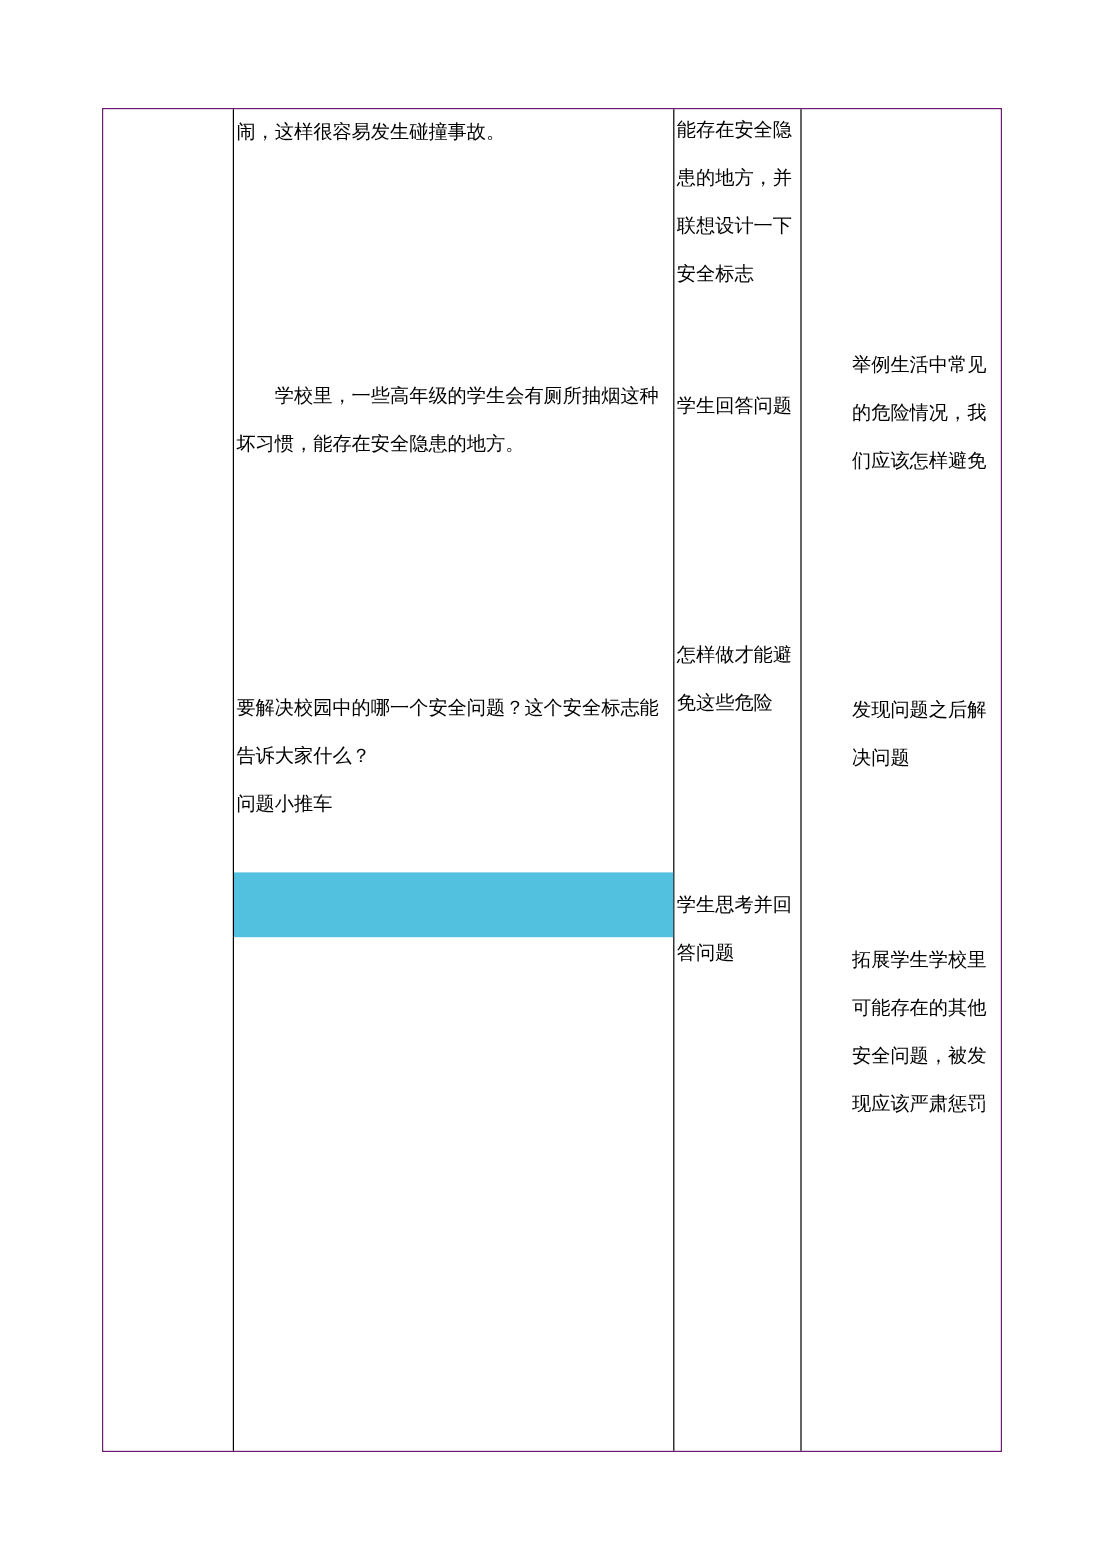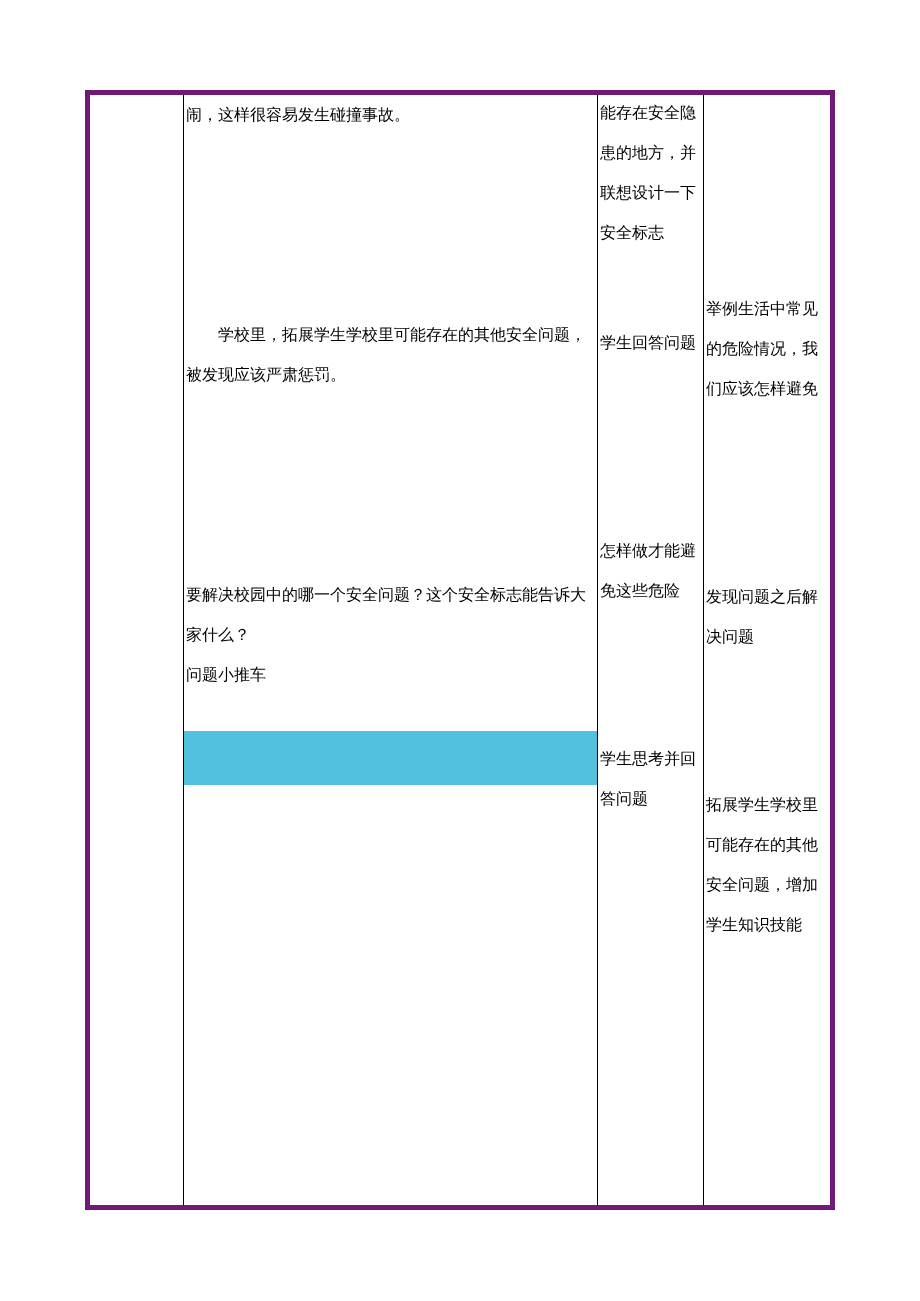--- a/index.html
+++ b/index.html
@@ -5,29 +5,30 @@
     * { margin: 0; padding: 0; box-sizing: border-box; }
     body {
       background: #ffffff;
       font-family: "SimSun", "宋体", serif;
       font-size: 16px;
       line-height: 2.5;
       color: #000;
       padding: 90px 85px;
     }
     .table-wrap {
-      border: 5px solid #701a75;
+      border: 1px solid #701a75;
       display: flex;
       flex-direction: row;
       min-height: 1120px;
+      padding-left: 15px;
     }
     .col {
       border-right: 1px solid #000;
     }
-    .col:last-child { border-right: none; }
+    .col:last-child { border-right: none; margin-left: 40px; }
     .col-1 { width: 94px; flex-shrink: 0; }
     .col-2 { flex: 1; min-width: 0; }
     .col-3 { width: 106px; flex-shrink: 0; }
     .col-4 { width: 126px; flex-shrink: 0; }
 
     .block {
       padding: 0 2px;
     }
     .indent {
       text-indent: 2em;
@@ -53,21 +54,21 @@
 </head>
 <body>
 
 <div class="table-wrap">
 
   <div class="col col-1"></div>
 
   <div class="col col-2">
     <div class="block">闹，这样很容易发生碰撞事故。</div>
     <div class="spacer-lg"></div>
-    <div class="block indent">学校里，拓展学生学校里可能存在的其他安全问题，被发现应该严肃惩罚。</div>
+    <div class="block indent">学校里，一些高年级的学生会有厕所抽烟这种坏习惯，能存在安全隐患的地方。</div>
     <div class="spacer-lg"></div>
     <div class="block">要解决校园中的哪一个安全问题？这个安全标志能告诉大家什么？</div>
     <div class="block">问题小推车</div>
     <div class="spacer-bar"></div>
     <div class="blue-bar"></div>
     <div class="spacer-after-bar"></div>
   </div>
 
   <div class="col col-3">
     <div class="block align-top">能存在安全隐患的地方，并联想设计一下安全标志</div>
@@ -78,16 +79,16 @@
     <div class="c3-gap-3"></div>
     <div class="block">学生思考并回答问题</div>
   </div>
 
   <div class="col col-4">
     <div class="c4-gap-1"></div>
     <div class="block">举例生活中常见的危险情况，我们应该怎样避免</div>
     <div class="c4-gap-2"></div>
     <div class="block">发现问题之后解决问题</div>
     <div class="c4-gap-3"></div>
-    <div class="block">拓展学生学校里可能存在的其他安全问题，增加学生知识技能</div>
+    <div class="block">拓展学生学校里可能存在的其他安全问题，被发现应该严肃惩罚</div>
   </div>
 
 </div>
 
 </body></html>

